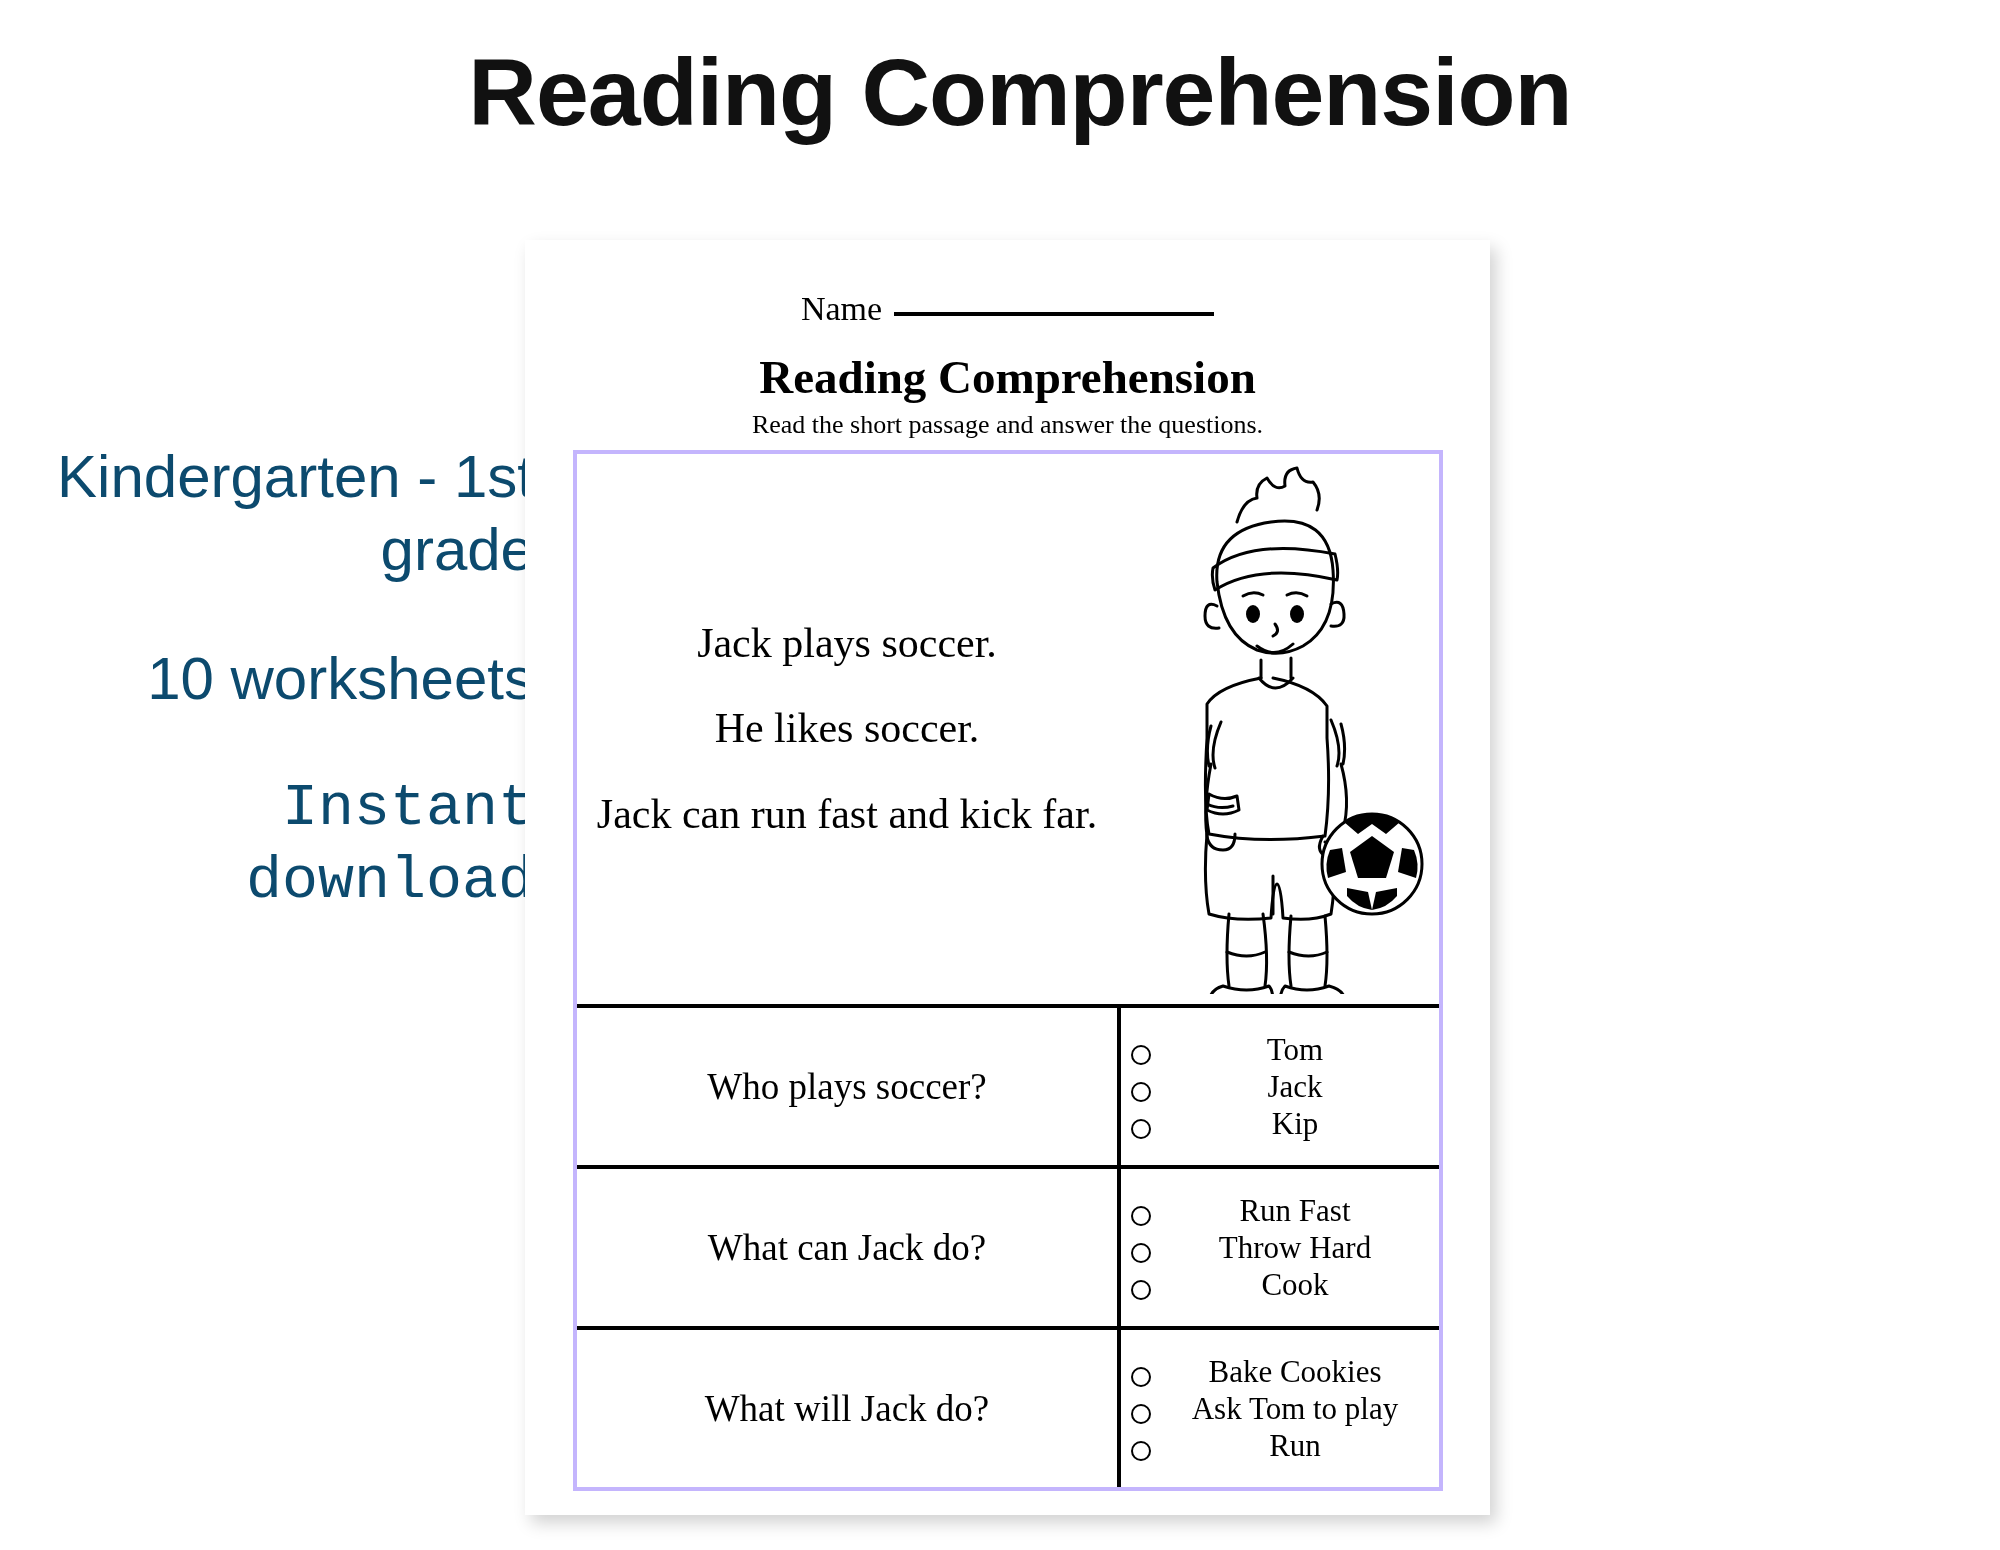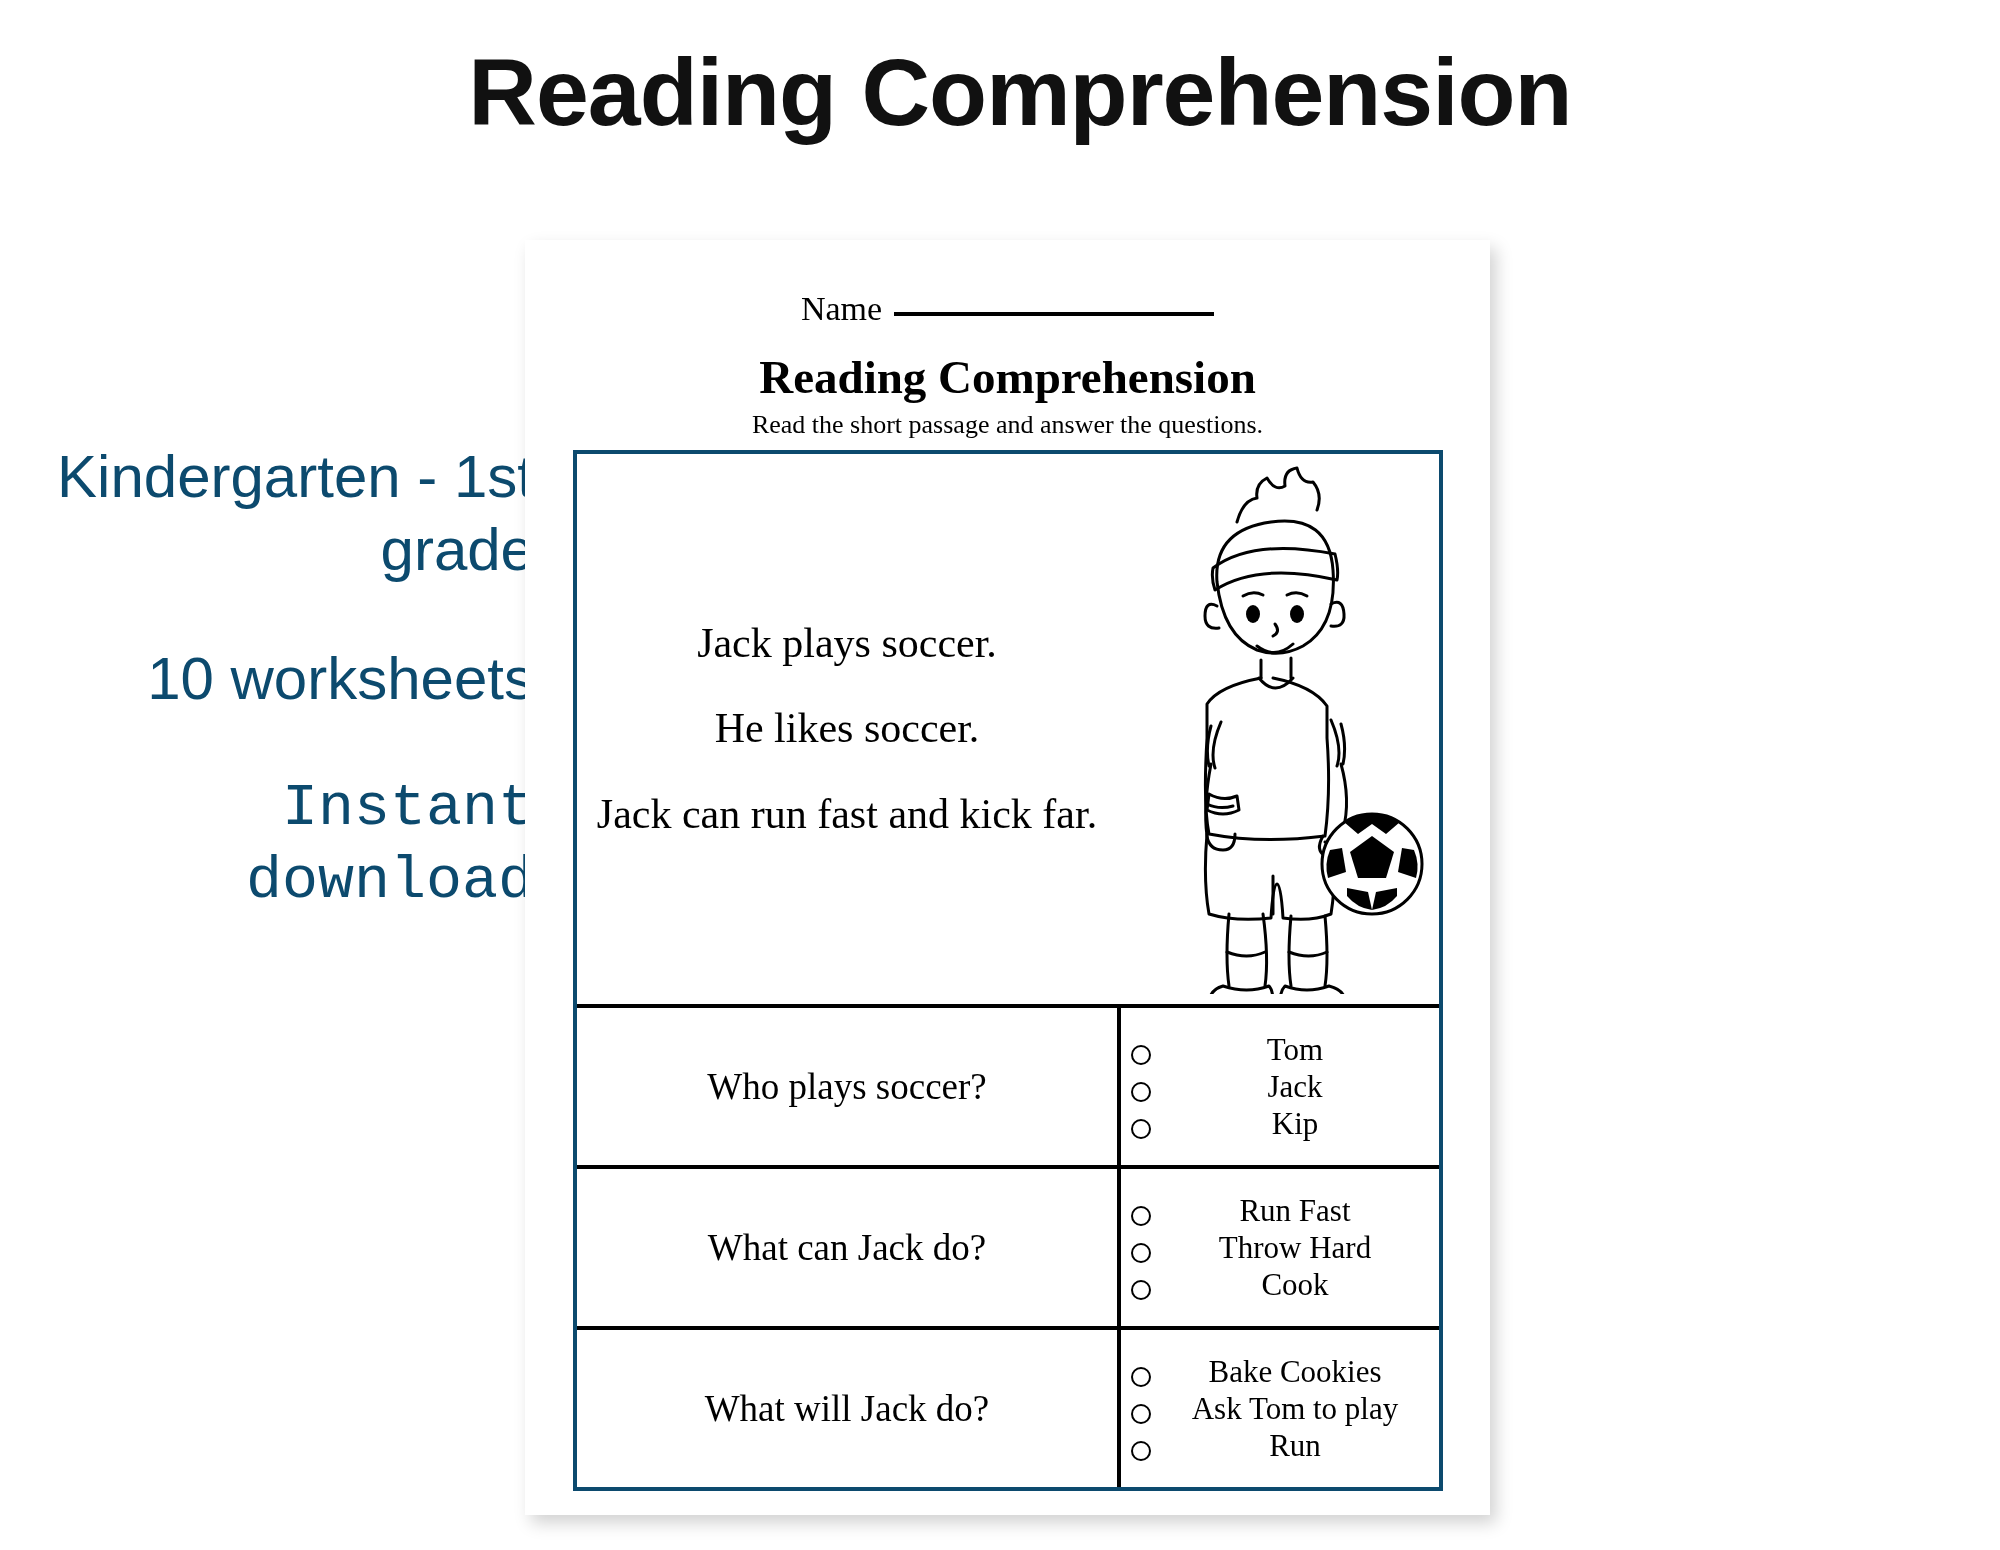--- a/index.html
+++ b/index.html
@@ -91,21 +91,21 @@
     font-family: "Liberation Serif", serif;
     font-size: 26px;
     color: #000;
   }
 
   .ws-table {
     position: absolute;
     left: 48px;
     top: 210px;
     width: 870px;
-    border: 4px solid #0c4a6e;
+    border: 4px solid #c4b5fd;
     border-collapse: collapse;
   }
 
   
   .passage-row { position: relative; height: 550px; }
   .passage-cell {
     position: absolute;
     left: 0; top: 0;
     width: 540px; height: 550px;
     display: flex;

